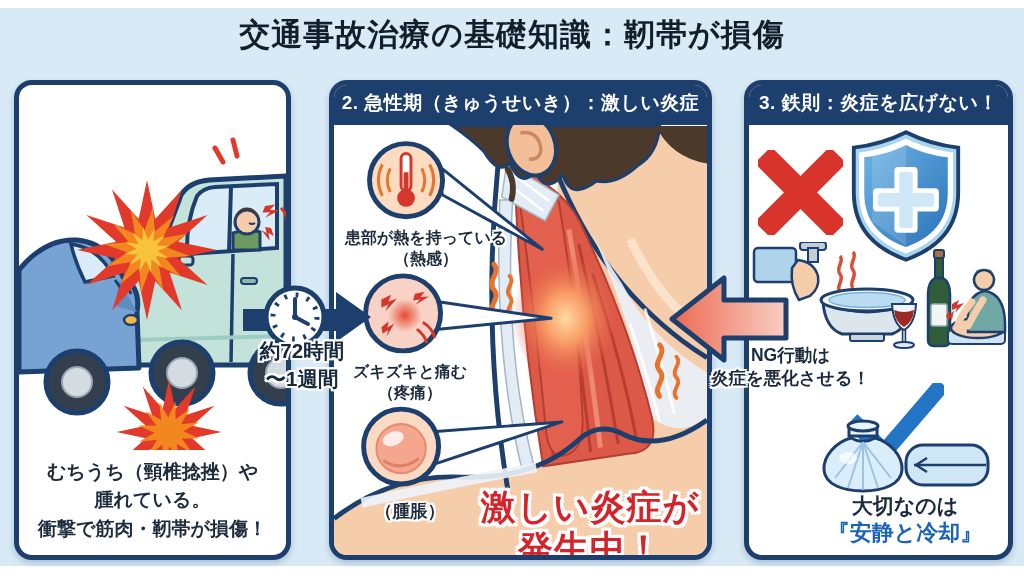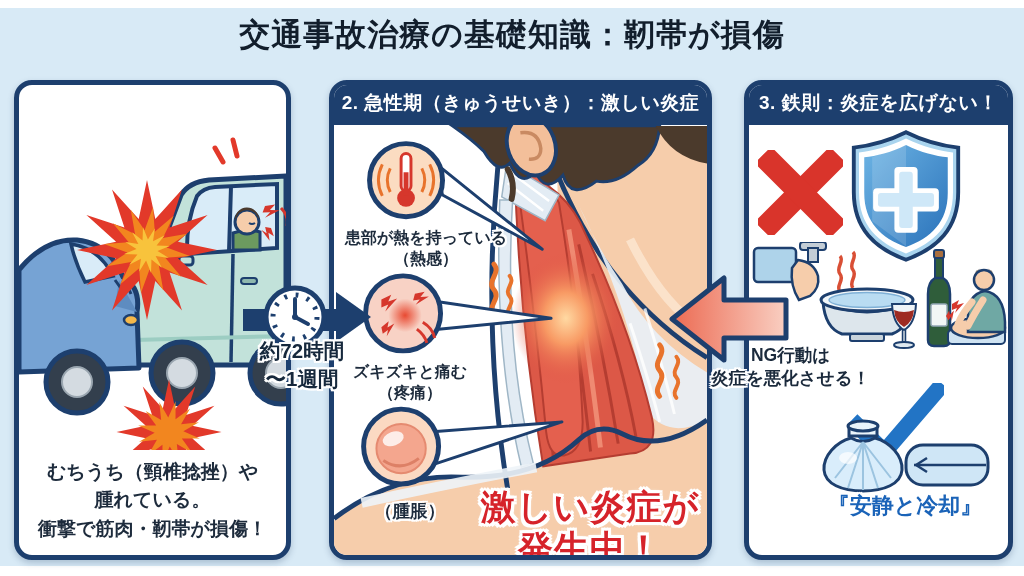--- a/index.html
+++ b/index.html
@@ -283,20 +283,21 @@
       <path d="M33,20 C18,24 5,38 6,52 C7,66 24,73 45,73 C66,73 83,66 84,52 C85,38 72,24 57,20 Q45,27 33,20 Z" fill="#d9edfb" stroke="#1d3f6e" stroke-width="3"></path>
       <path d="M45,24 L30,70 M45,24 L45,72 M45,24 L60,70 M45,24 L17,60 M45,24 L73,60" stroke="#9cc4e0" stroke-width="2"></path>
       <ellipse cx="30" cy="40" rx="9" ry="6" fill="#ffffff" opacity="0.7"></ellipse>
     </svg>
     <svg class="abs" style="left:153px;top:352px;" width="90" height="54" viewBox="0 0 90 54">
       <rect x="4" y="8" width="82" height="40" rx="17" fill="#cfe6f6" stroke="#1d3f6e" stroke-width="3"></rect>
       <path d="M12,28 L84,28" stroke="#1d3f6e" stroke-width="2.5"></path>
       <path d="M14,28 l11,-7 M14,28 l11,7" stroke="#1d3f6e" stroke-width="2.5" fill="none"></path>
     </svg>
     <div class="ok-label">
+      <div class="outline">大切なのは</div>
       <div class="ok-blue outline">『安静と冷却』</div>
     </div>
   </section>
 
   <svg class="abs connector" style="left:243px;top:284px;" width="130" height="66" viewBox="0 0 130 66">
     <rect x="0" y="25" width="96" height="22" fill="#1d3f6e"></rect>
     <polygon points="93,8 128,33 93,58" fill="#1d3f6e"></polygon>
     <g>
       <circle cx="52" cy="33" r="29" fill="#ffffff" stroke="#1d3f6e" stroke-width="5"></circle>
       <circle cx="52" cy="33" r="22" fill="none" stroke="#1d3f6e" stroke-width="5" stroke-dasharray="2.8 8.72"></circle>

